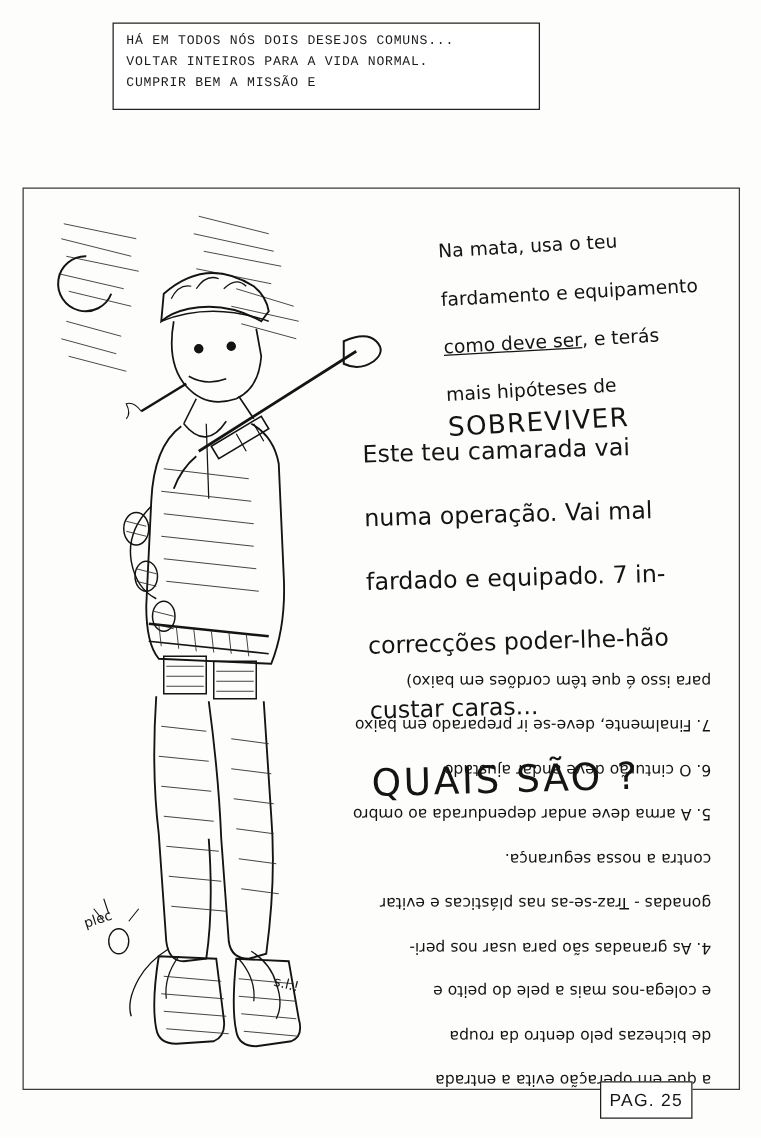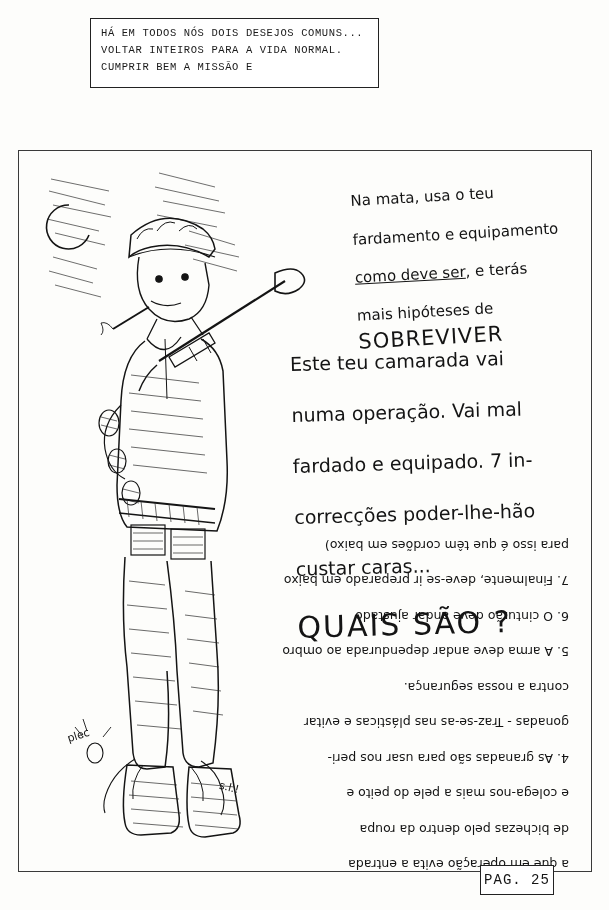--- a/index.html
+++ b/index.html
@@ -20,21 +20,21 @@
     position: absolute;
     inset: 0;
     background: #fdfdfb;
   }
 
   
   .caption-box {
     position: absolute;
     left: 90px;
     top: 18px;
-    width: 289px;
+    width: 342px;
     height: 70px;
     border: 1px solid #222;
     background: #fff;
     padding: 6px 8px 4px 10px;
     box-sizing: border-box;
   }
   .caption-line {
     font-family: "Liberation Mono", monospace;
     font-size: 10.5px;
     letter-spacing: 0.6px;
@@ -121,21 +121,21 @@
     position: absolute;
     left: 480px;
     top: 865px;
     width: 72px;
     height: 28px;
     border: 1px solid #222;
     background: #fff;
     display: flex;
     align-items: center;
     justify-content: center;
-    font-family: Liberation Mono, monospace;
+    font-family: Liberation Sans, sans-serif;
     font-size: 14px;
     letter-spacing: 1px;
     color: #151515;
   }
 
   
   .sketch {
     position: absolute;
     left: 20px;
     top: 10px;

